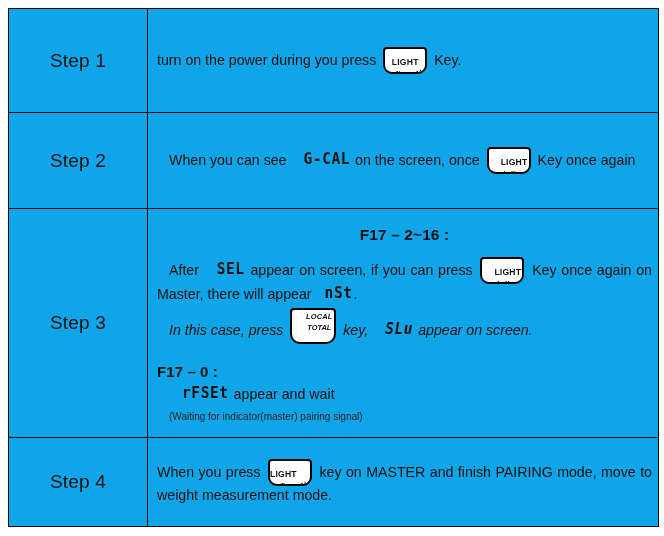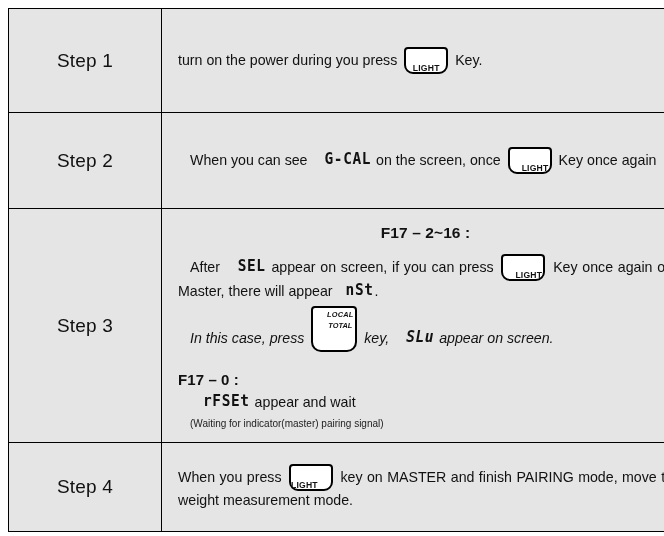--- a/index.html
+++ b/index.html
@@ -27,22 +27,22 @@
     position: absolute;
     left: 8px;
     top: 8px;
     width: 648px;
     border-collapse: collapse;
     table-layout: fixed;
   }
   .proc-table td {
     border: 1.6px solid #000000;
     vertical-align: middle;
-    padding: 7px;
-    background: #e5e5e5;
+    padding: 0;
+    background: #0ea5e9;
   }
   .col-step {
     width: 138px;
     text-align: center;
   }
   .col-body {
     width: 510px;
   }
 
   .step-label {
@@ -119,37 +119,37 @@
     background: #fff;
     box-sizing: border-box;
     overflow: hidden;
   }
   .keybtn .k-top {
     display: block;
     font-size: 8.6px;
     font-weight: bold;
     text-align: center;
     line-height: 11px;
-    margin-top: 14px;
+    margin-top: 8px;
     letter-spacing: 0.2px;
   }
   .keybtn .k-bot {
     display: block;
     font-size: 6px;
     font-weight: bold;
     line-height: 8px;
     margin-top: 1px;
     padding: 0 3px;
     display: flex;
     align-items: center;
     justify-content: space-between;
   }
   .keybtn.localtotal {
     width: 46px;
-    height: 46px;
+    height: 36px;
     border-radius: 4px 4px 10px 10px;
   }
   .keybtn.localtotal .k-top { font-size: 7.4px; line-height: 10px; margin-top: 2px;}
   .keybtn.localtotal .k-bot { font-size: 7.4px; line-height: 10px; }
   .ent-arrow { font-size: 8px; line-height: 8px; }
   .tri-up { font-size: 7px; line-height: 8px; }
 </style>
 </head>
 <body>
 

